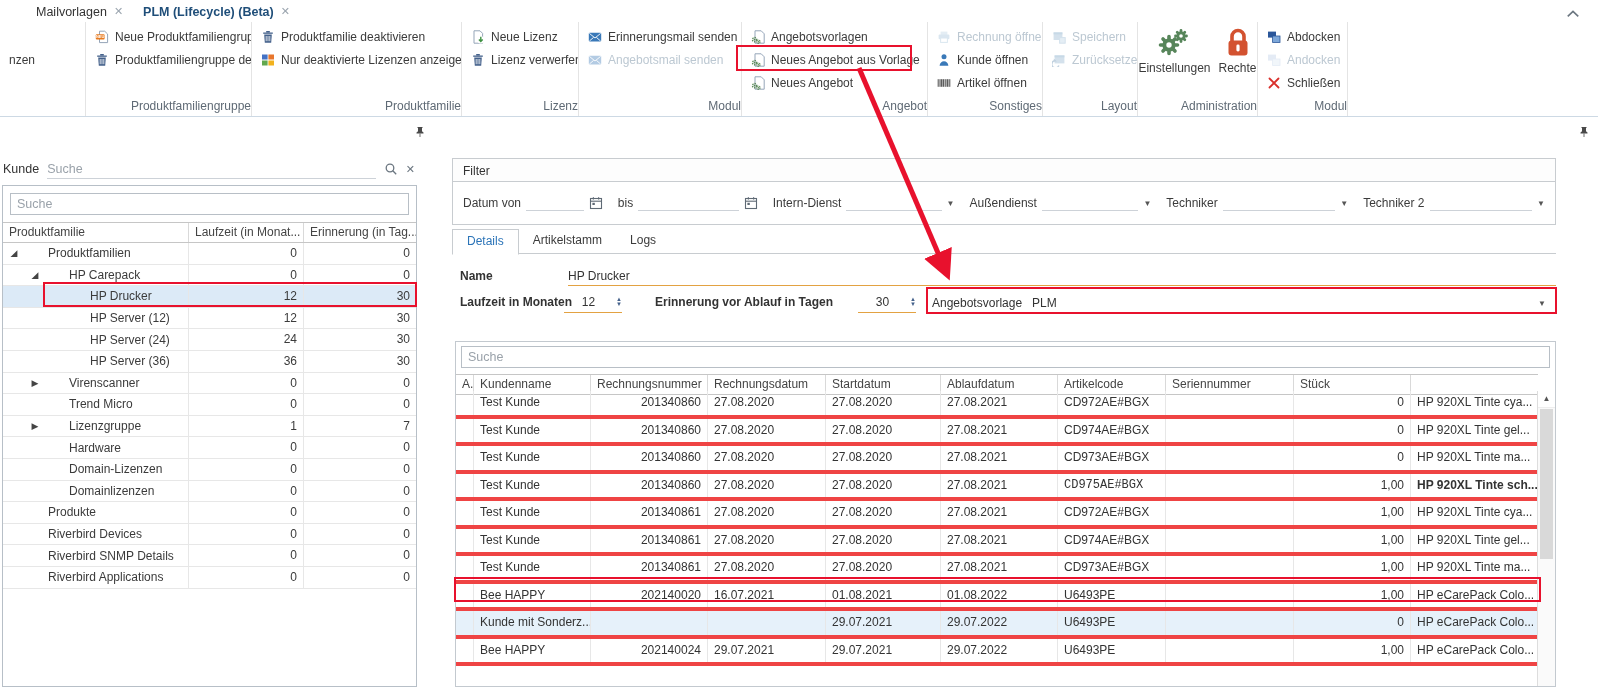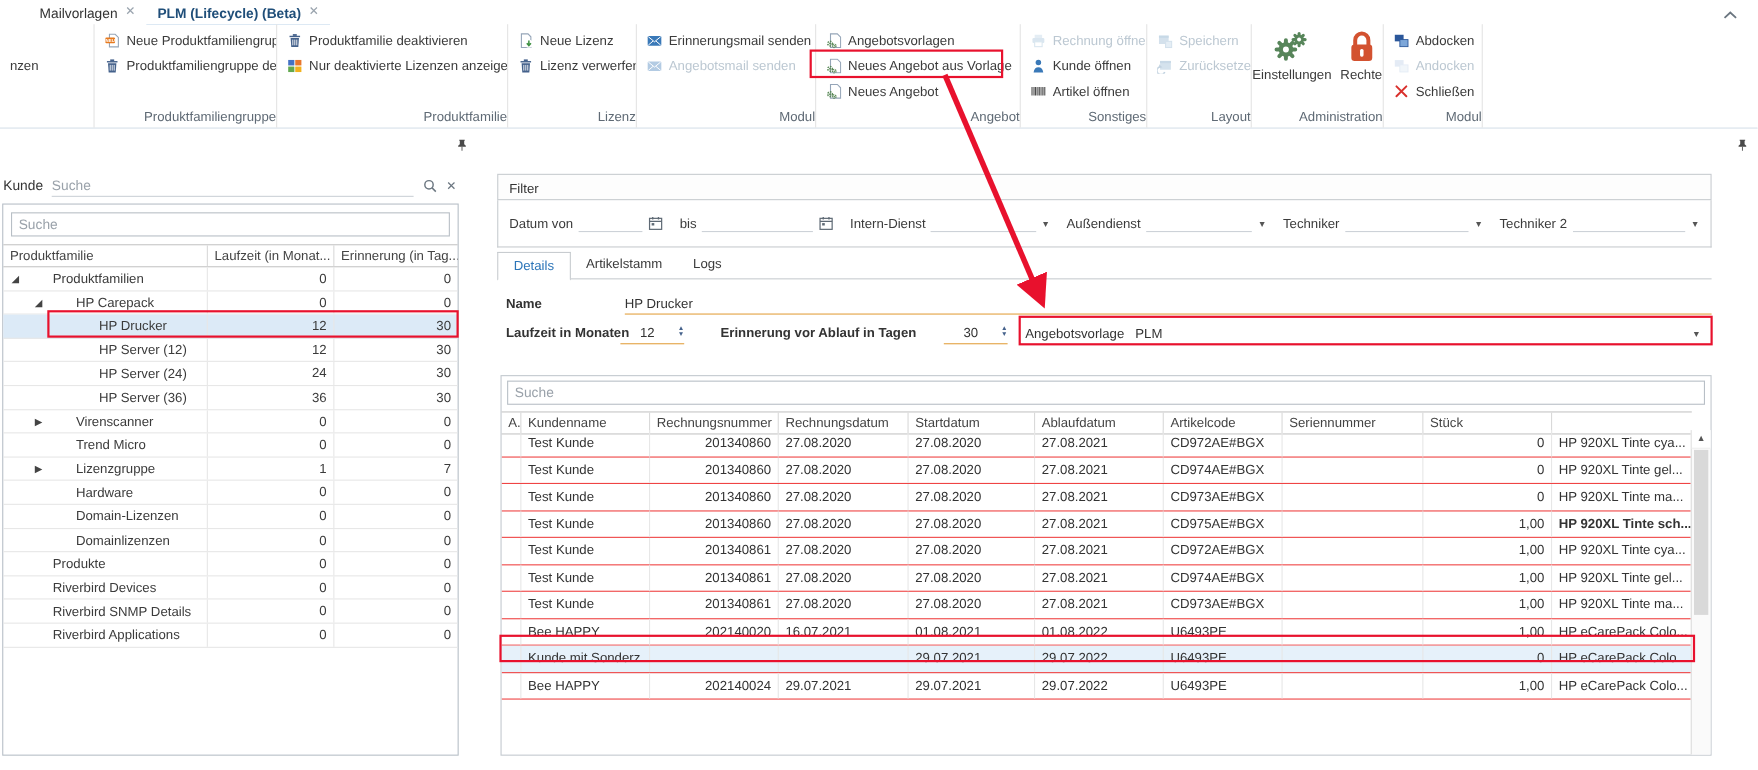--- a/index.html
+++ b/index.html
@@ -94,21 +94,21 @@
   .combo .clab{color:#333;}
   .combo .cval{color:#333;margin-left:10px;flex:1;}
   .combo-arrow{color:#555;font-size:8px;}
 
   
   .table-box{position:absolute;left:15px;right:42px;top:224px;bottom:13px;border:1px solid #c3c9cf;box-sizing:border-box;background:#fff;}
   .table-box .box-search{margin:4px 5px 0 5px;width:calc(100% - 10px);}
   .grid-header{display:flex;height:19px;margin-top:6px;border-top:1px solid #c6c6c6;border-bottom:1px solid #c6c6c6;color:#444;}
   .grid-header .gh{box-sizing:border-box;padding:0 6px;border-right:1px solid #d9d9d9;line-height:18px;white-space:nowrap;overflow:hidden;}
   .grid-body{position:absolute;left:0;right:17px;top:49px;bottom:0;overflow:hidden;}
-  .grow{display:flex;height:23.5px;border-bottom:1px solid #ef4444;}
+  .grow{display:flex;height:23.5px;border-bottom:4px solid #ef4444;}
   .grow .gc{box-sizing:border-box;padding:0 6px;border-right:1px solid #e7e7e7;line-height:23px;white-space:nowrap;overflow:hidden;color:#333;}
   .grow .gc.num{text-align:right;}
   .grow.selected{background:#e6f1fa;}
   .vscroll{position:absolute;right:0;top:49px;bottom:0;width:17px;border-left:1px solid #ddd;background:#fafafa;}
   .vs-up{height:16px;text-align:center;font-size:8px;line-height:16px;color:#555;background:#fff;border-bottom:1px solid #eee;}
   .vs-thumb{position:absolute;left:2px;right:2px;top:18px;height:150px;background:#d9d9d9;}
 
   
   .hl{position:absolute;border:2px solid #e8112d;box-sizing:border-box;pointer-events:none;}
   #hlRibbon{left:736px;top:45px;width:176px;height:26px;}
@@ -729,21 +729,21 @@
               <div class="gc num" style="width: 117px; flex: 0 0 auto;">0</div>
               <div class="gc" style="flex: 1 1 0%; border-right: none;">HP 920XL Tinte ma...</div>
             </div>
             <div class="grow">
               <div class="gc" style="width: 18px; flex: 0 0 auto;"></div>
               <div class="gc" style="width: 117px; flex: 0 0 auto;">Test Kunde</div>
               <div class="gc num" style="width: 117px; flex: 0 0 auto;">201340860</div>
               <div class="gc" style="width: 118px; flex: 0 0 auto;">27.08.2020</div>
               <div class="gc" style="width: 115px; flex: 0 0 auto;">27.08.2020</div>
               <div class="gc" style="width: 117px; flex: 0 0 auto;">27.08.2021</div>
-              <div class="gc" style="width: 108px; flex: 0 0 auto;">CD975AE#BGX</div>
+              <div class="gc" style="width: 108px; flex: 0 0 auto; font-family: Liberation Mono, monospace;">CD975AE#BGX</div>
               <div class="gc" style="width: 128px; flex: 0 0 auto;"></div>
               <div class="gc num" style="width: 117px; flex: 0 0 auto;">1,00</div>
               <div class="gc" style="flex: 1 1 0%; border-right: none; font-weight: bold;">HP 920XL Tinte sch...</div>
             </div>
             <div class="grow">
               <div class="gc" style="width: 18px; flex: 0 0 auto;"></div>
               <div class="gc" style="width: 117px; flex: 0 0 auto;">Test Kunde</div>
               <div class="gc num" style="width: 117px; flex: 0 0 auto;">201340861</div>
               <div class="gc" style="width: 118px; flex: 0 0 auto;">27.08.2020</div>
               <div class="gc" style="width: 115px; flex: 0 0 auto;">27.08.2020</div>

